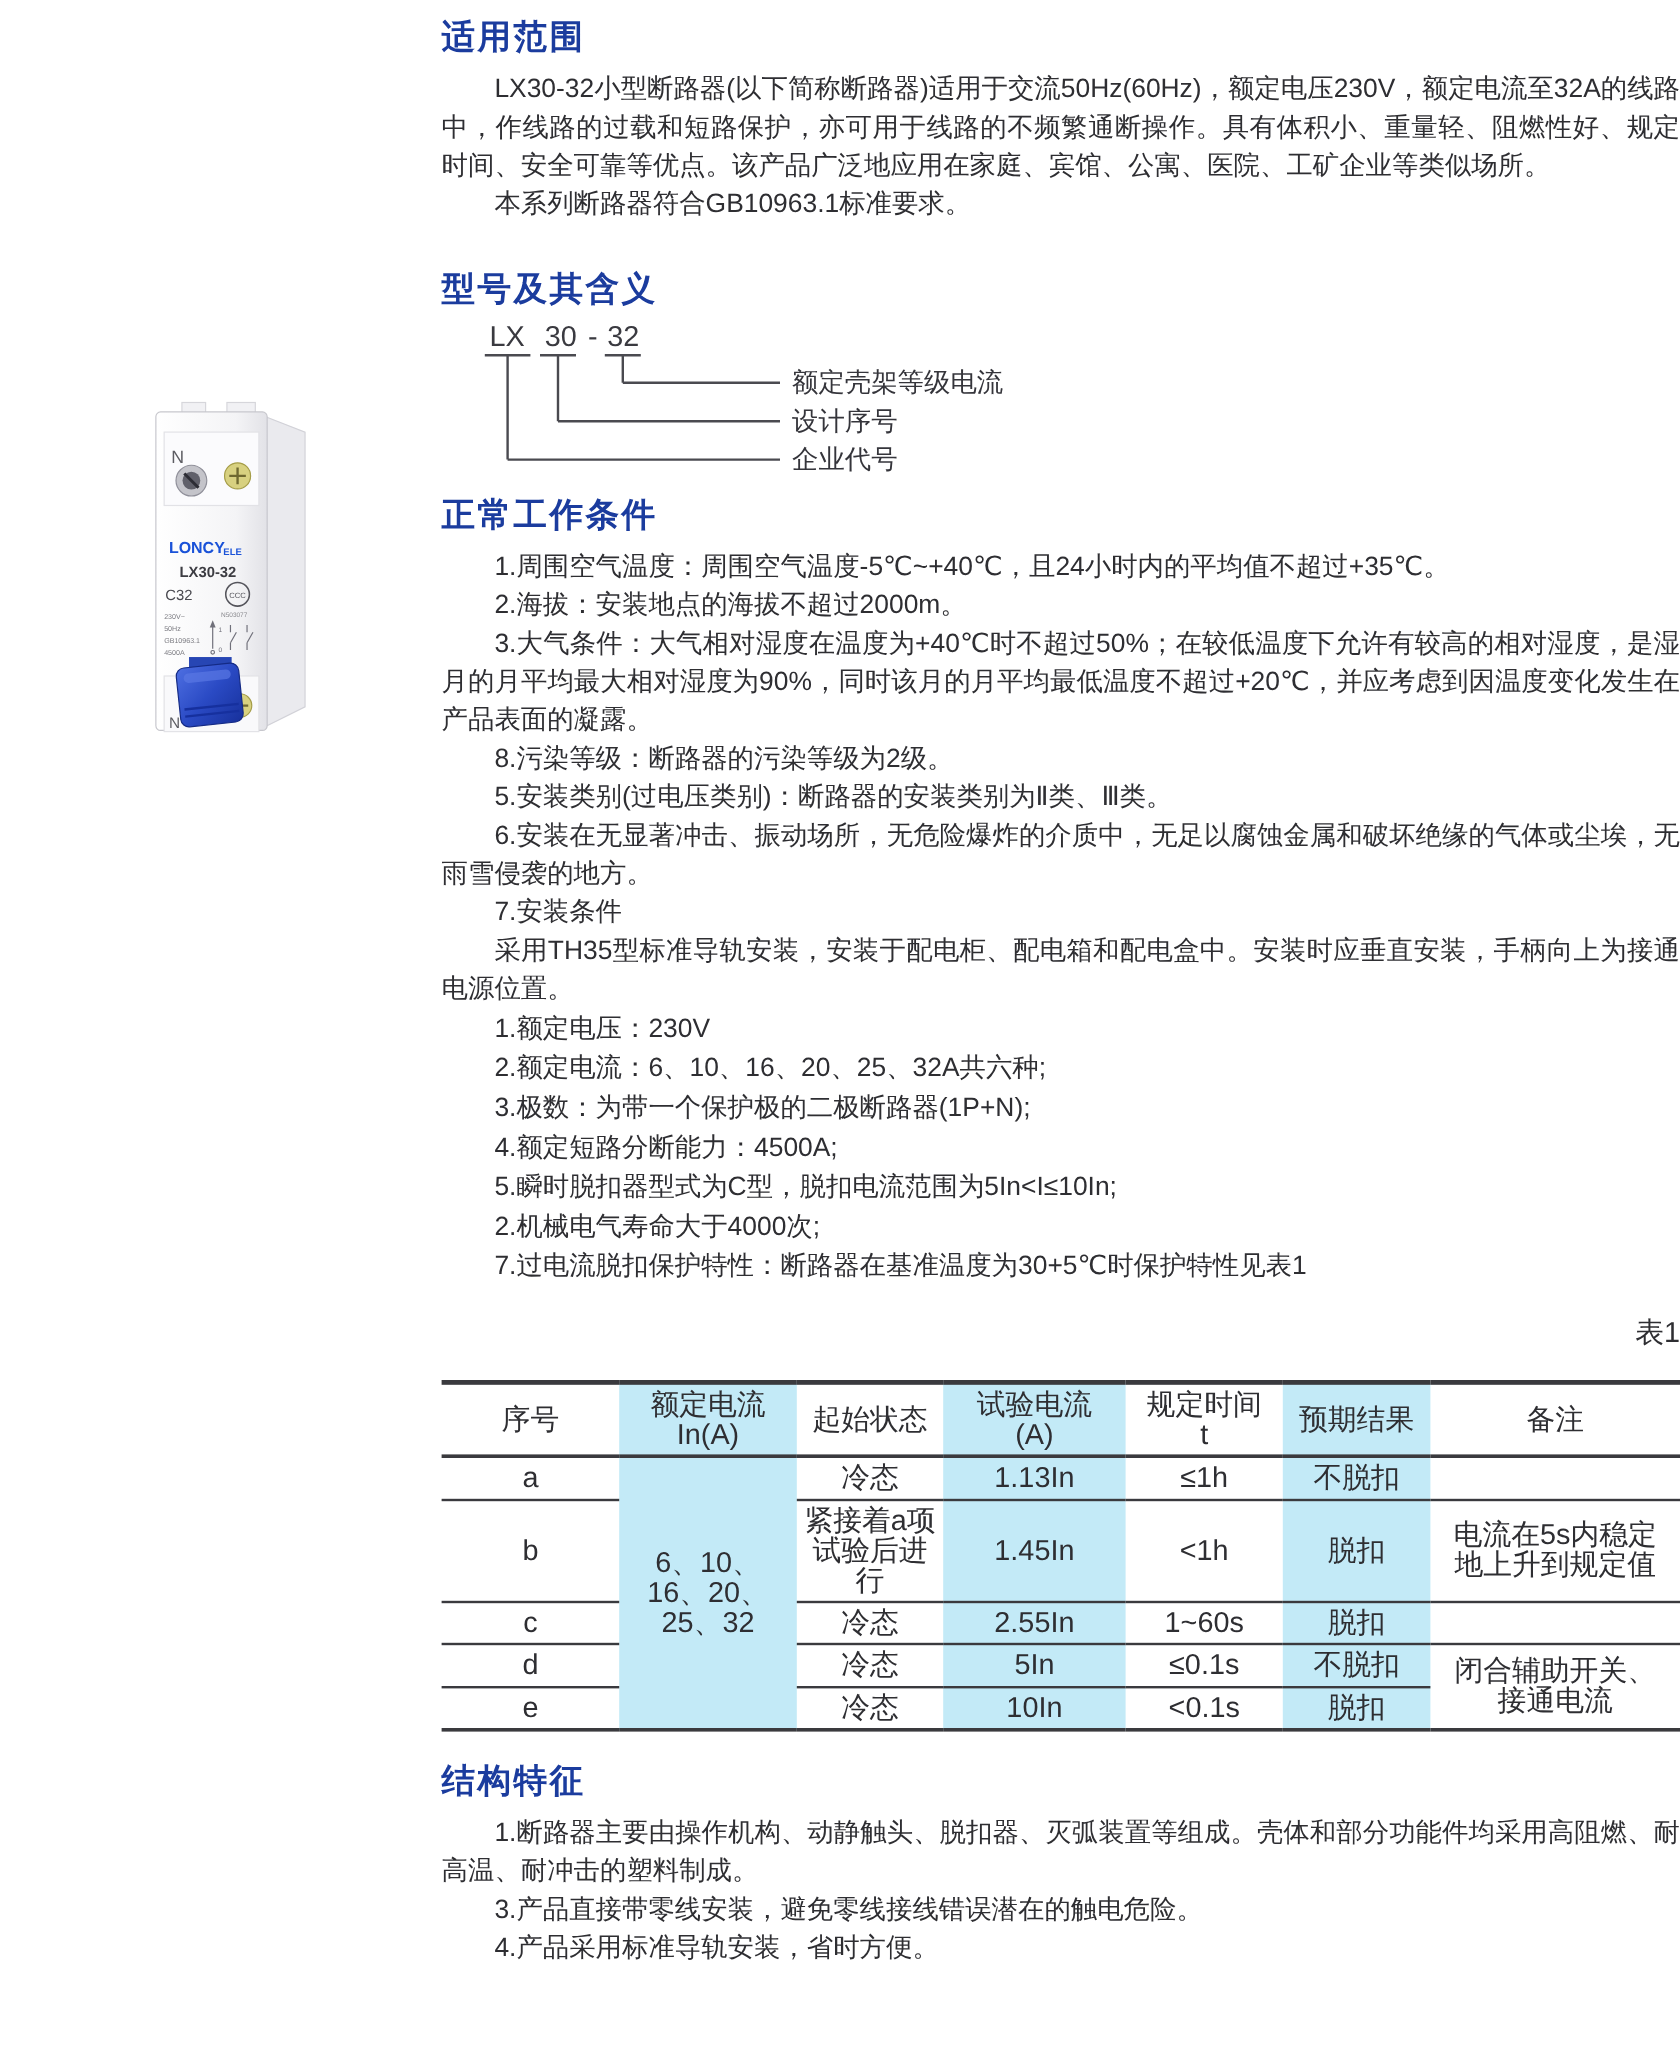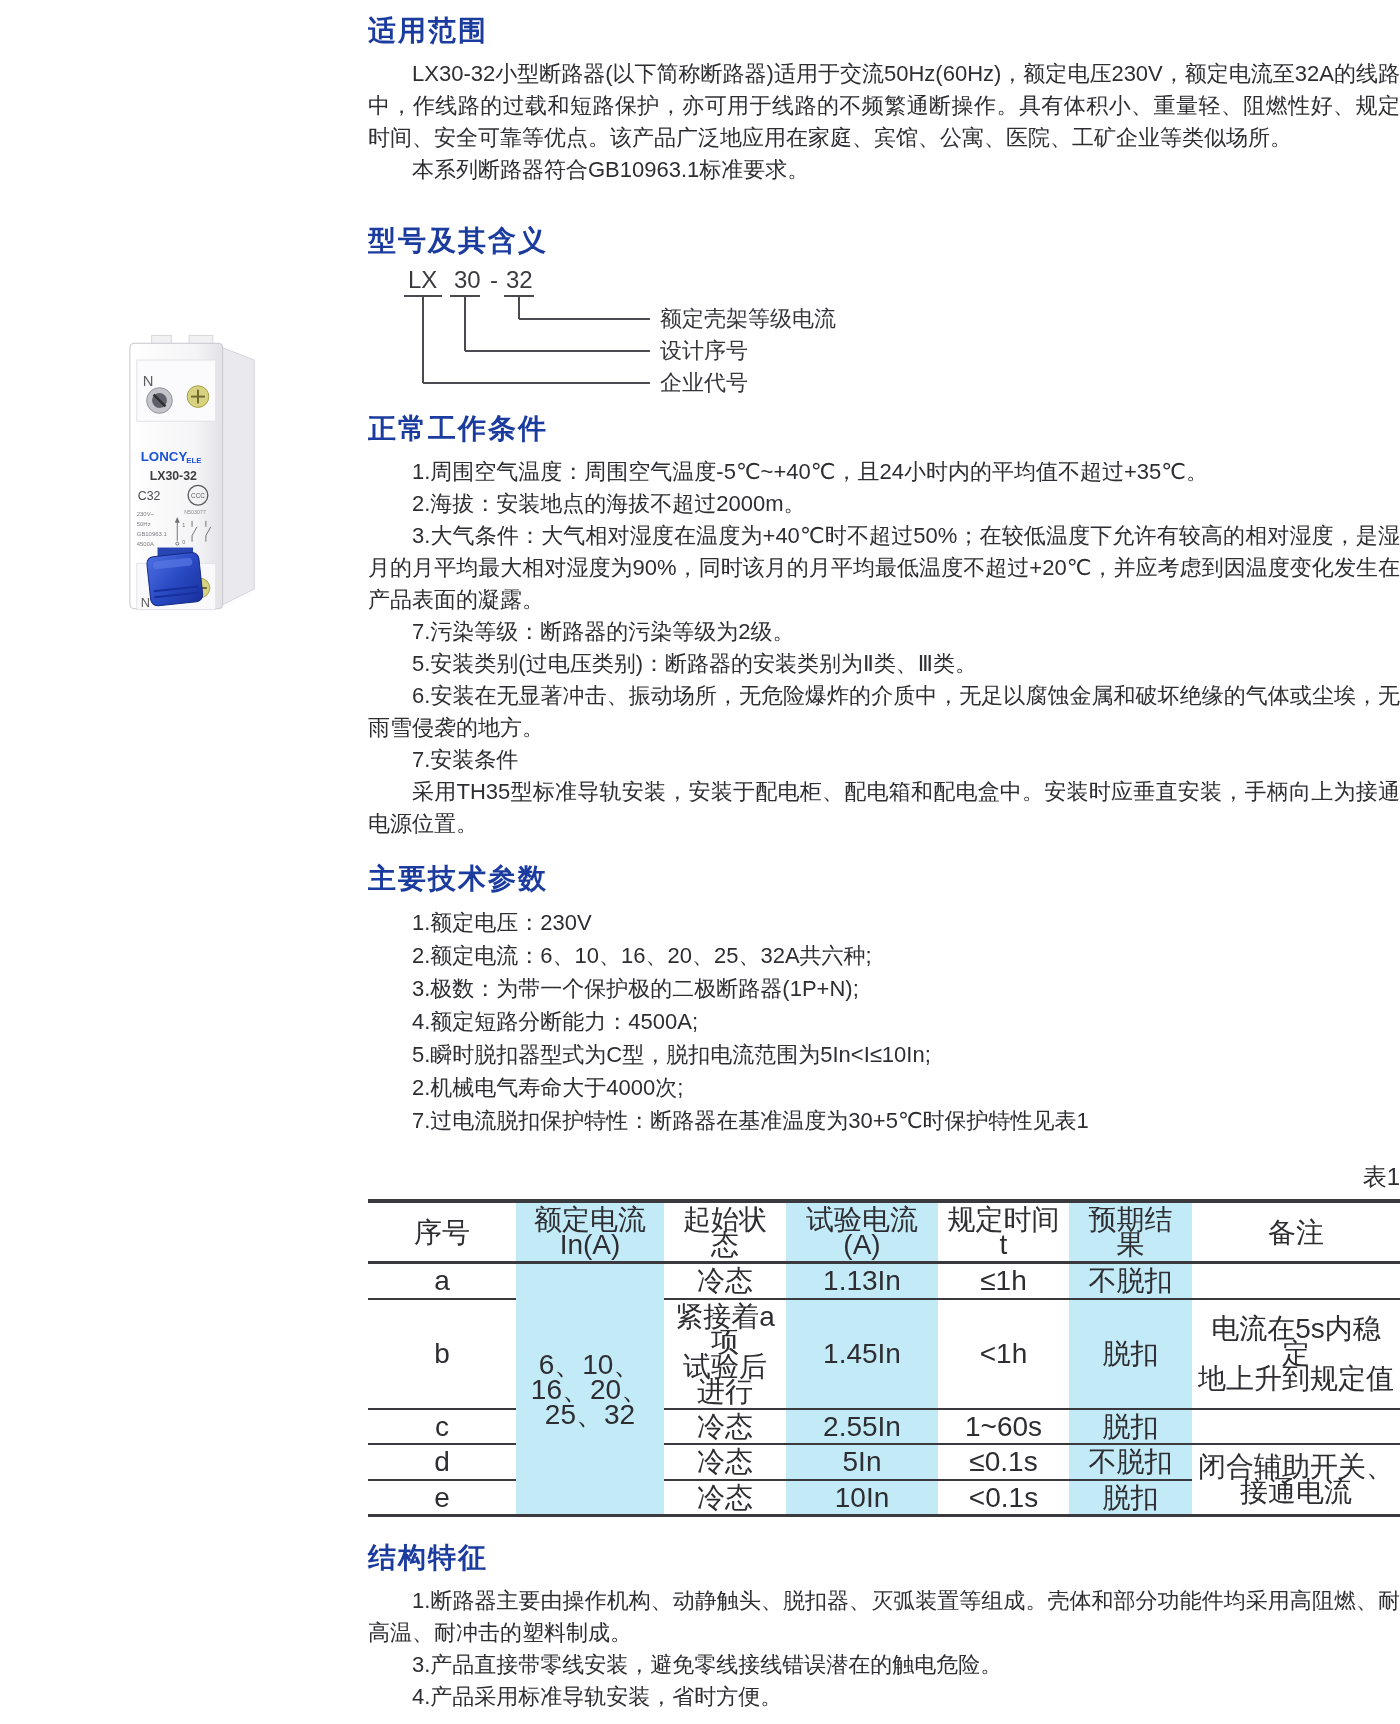--- a/index.html
+++ b/index.html
@@ -28,22 +28,22 @@
   .model-svg { display:block; margin-top:4px; }
   .model-svg text.code { font-size:24px; fill:#3a3a40; }
   .model-svg text.callout { font-size:22px; fill:#35353b; }
   .model-svg line, .model-svg path { stroke:#4a4a50; stroke-width:2; }
 
   
   .params .body-text { line-height:33px; }
 
   
   .tbl-label { width:1032px; text-align:right; font-size:24px; line-height:30px; margin-top:25px; color:#2e2e32; }
-  table.char { border-collapse:collapse; table-layout:fixed; width:1032px; margin-top:7px;
-    border-top:4px solid #3a3a3e; border-bottom:3px solid #3a3a3e; font-size:28px; }
+  table.char { border-collapse:collapse; table-layout:fixed; width:1032px; margin-top:24px;
+    border-top:4px solid #3a3a3e; border-bottom:3px solid #3a3a3e; font-size:24px; }
   table.char th { border-bottom:3px solid #3a3a3e; font-weight:normal; }
   table.char td { border-top:2px solid #3a3a3e; }
   table.char th, table.char td { text-align:center; vertical-align:middle; line-height:25px; padding:4px 6px; }
   table.char .hl { background:#c3eaf7; }
   tr.r-head { height:58px; }
   tr.r-a { height:36px; } tr.r-b { height:64px; } tr.r-c { height:35px; }
   tr.r-d { height:36px; } tr.r-e { height:36px; }
 
   
   .breaker { position:absolute; left:122px; top:330px; width:148px; height:292px; }
@@ -156,29 +156,28 @@
       <text class="callout" x="292" y="64">额定壳架等级电流</text>
       <text class="callout" x="292" y="96">设计序号</text>
       <text class="callout" x="292" y="128">企业代号</text>
     </svg>
 
     <h2 class="sec mb-head" style="margin-top:16px;">正常工作条件</h2>
     <div class="body-text">
       <p>1.周围空气温度：周围空气温度-5℃~+40℃，且24小时内的平均值不超过+35℃。</p>
       <p>2.海拔：安装地点的海拔不超过2000m。</p>
       <p>3.大气条件：大气相对湿度在温度为+40℃时不超过50%；在较低温度下允许有较高的相对湿度，是湿月的月平均最大相对湿度为90%，同时该月的月平均最低温度不超过+20℃，并应考虑到因温度变化发生在产品表面的凝露。</p>
-      <p>7.污染等级：断路器的污染等级为2级。</p>
+      <p>8.污染等级：断路器的污染等级为2级。</p>
       <p>5.安装类别(过电压类别)：断路器的安装类别为Ⅱ类、Ⅲ类。</p>
       <p>6.安装在无显著冲击、振动场所，无危险爆炸的介质中，无足以腐蚀金属和破坏绝缘的气体或尘埃，无雨雪侵袭的地方。</p>
       <p>7.安装条件</p>
       <p>采用TH35型标准导轨安装，安装于配电柜、配电箱和配电盒中。安装时应垂直安装，手柄向上为接通电源位置。</p>
     </div>
 
     <div class="params">
-      <h2 class="sec mb-head" style="margin-top:22px;">主要技术参数</h2>
       <div class="body-text">
         <p>1.额定电压：230V</p>
         <p>2.额定电流：6、10、16、20、25、32A共六种;</p>
         <p>3.极数：为带一个保护极的二极断路器(1P+N);</p>
         <p>4.额定短路分断能力：4500A;</p>
         <p>5.瞬时脱扣器型式为C型，脱扣电流范围为5In&lt;I≤10In;</p>
         <p>2.机械电气寿命大于4000次;</p>
         <p>7.过电流脱扣保护特性：断路器在基准温度为30+5℃时保护特性见表1</p>
       </div>
     </div>

